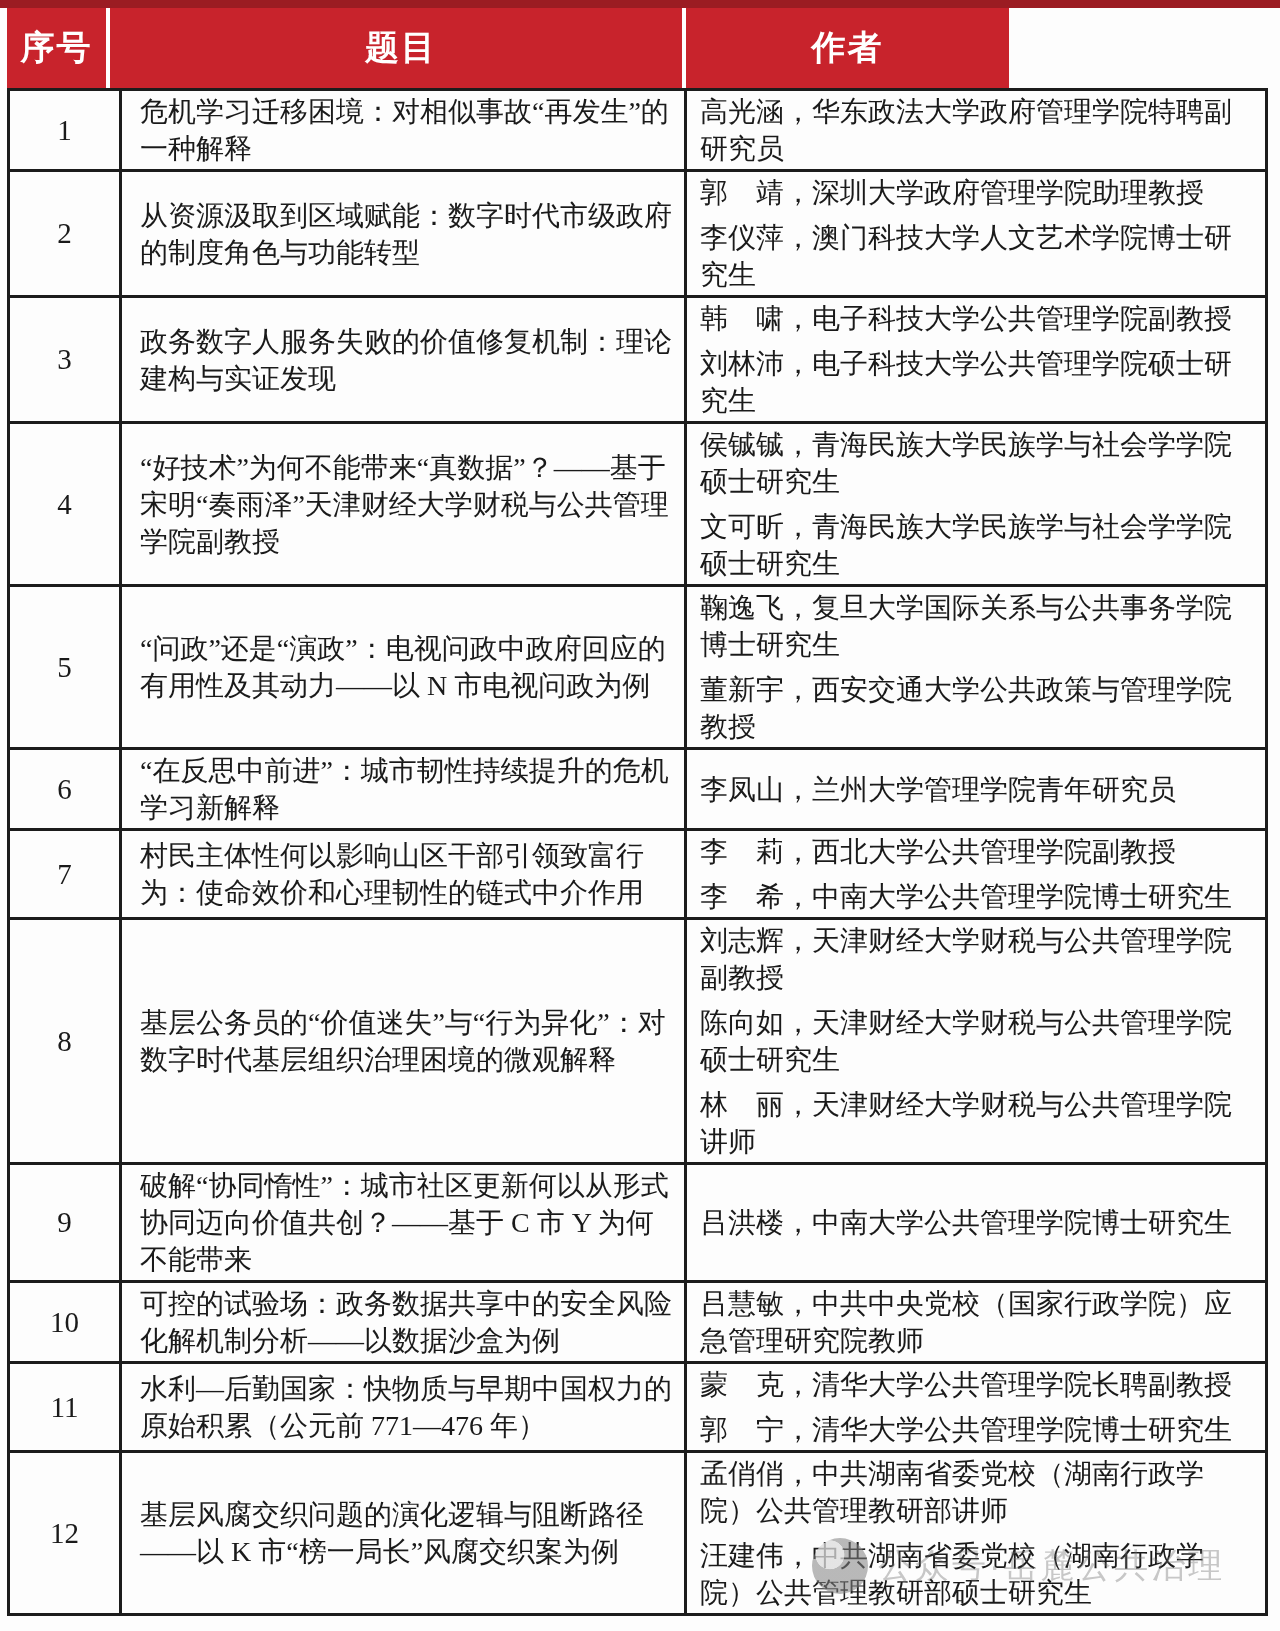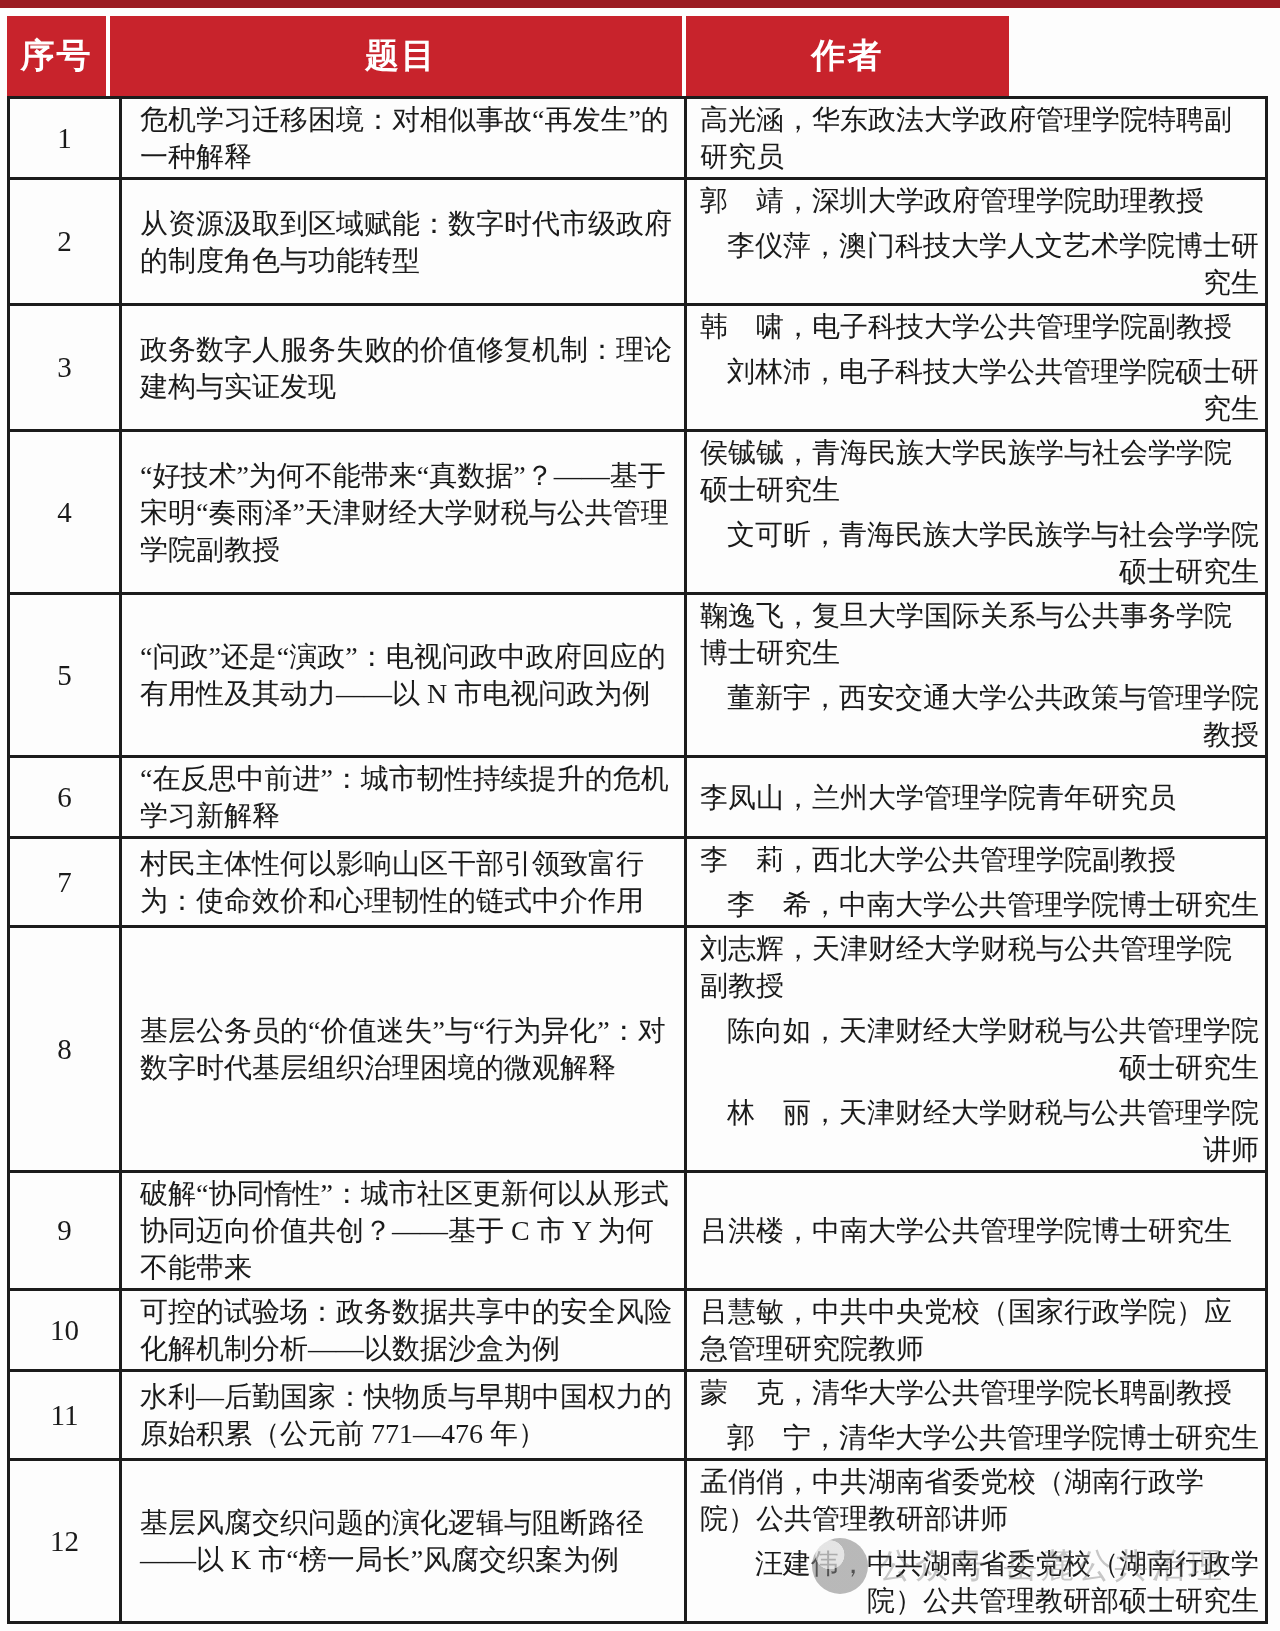--- a/index.html
+++ b/index.html
@@ -17,21 +17,20 @@
   .top-bar{
     position:absolute;
     left:0; top:0;
     width:1280px; height:8px;
     background:#9b1c22;
   }
   .tbl-wrap{
     position:absolute;
     left:7px; top:8px;
     width:1002px;
-    margin-top:8px;
   }
   
   .thead{
     display:flex;
     height:80px;
     background:#ffffff;
   }
   .th{
     background:#c8232c;
     color:#ffffff;
@@ -70,21 +69,21 @@
   .c-title{
     width:540px;
     padding-left:18px;
     padding-right:4px;
   }
   .c-auth{
     padding-left:13px;
     padding-right:6px;
   }
   .c-auth p.author{margin:0;}
-  .c-auth p.author + p.author{margin-top:8px;text-align:right;}
+  .c-auth p.author + p.author{margin-top:8px;}
   
   .watermark{
     position:absolute;
     left:812px; top:1538px;
     display:flex;
     align-items:center;
     pointer-events:none;
     z-index:5;
   }
   .wm-logo{

